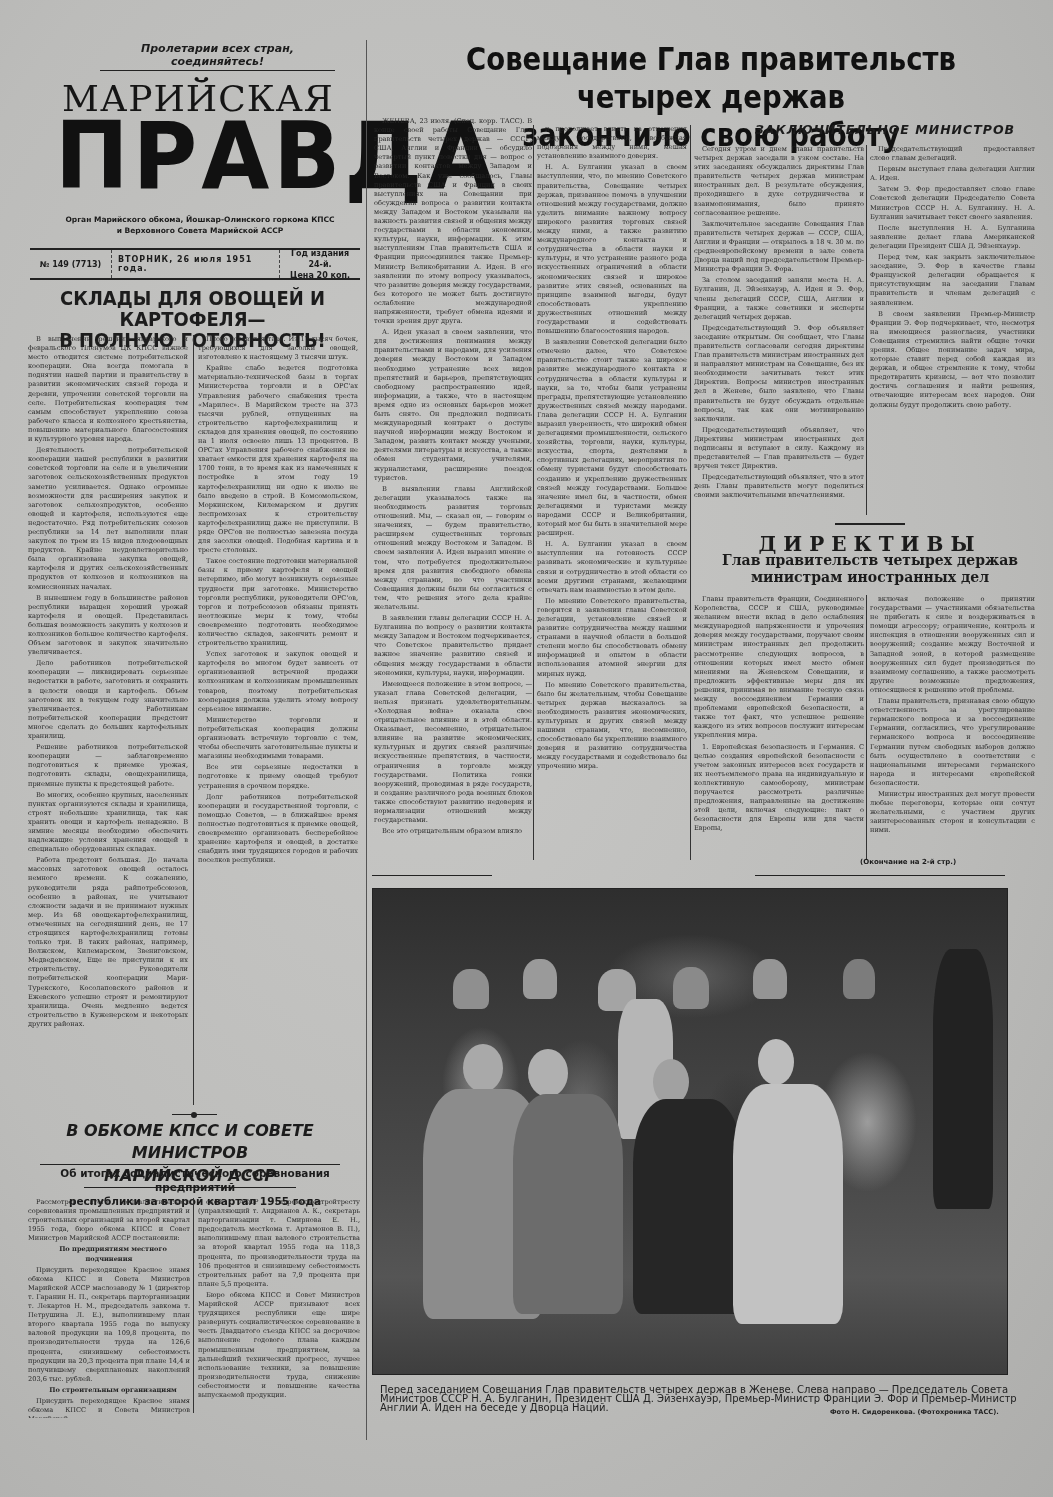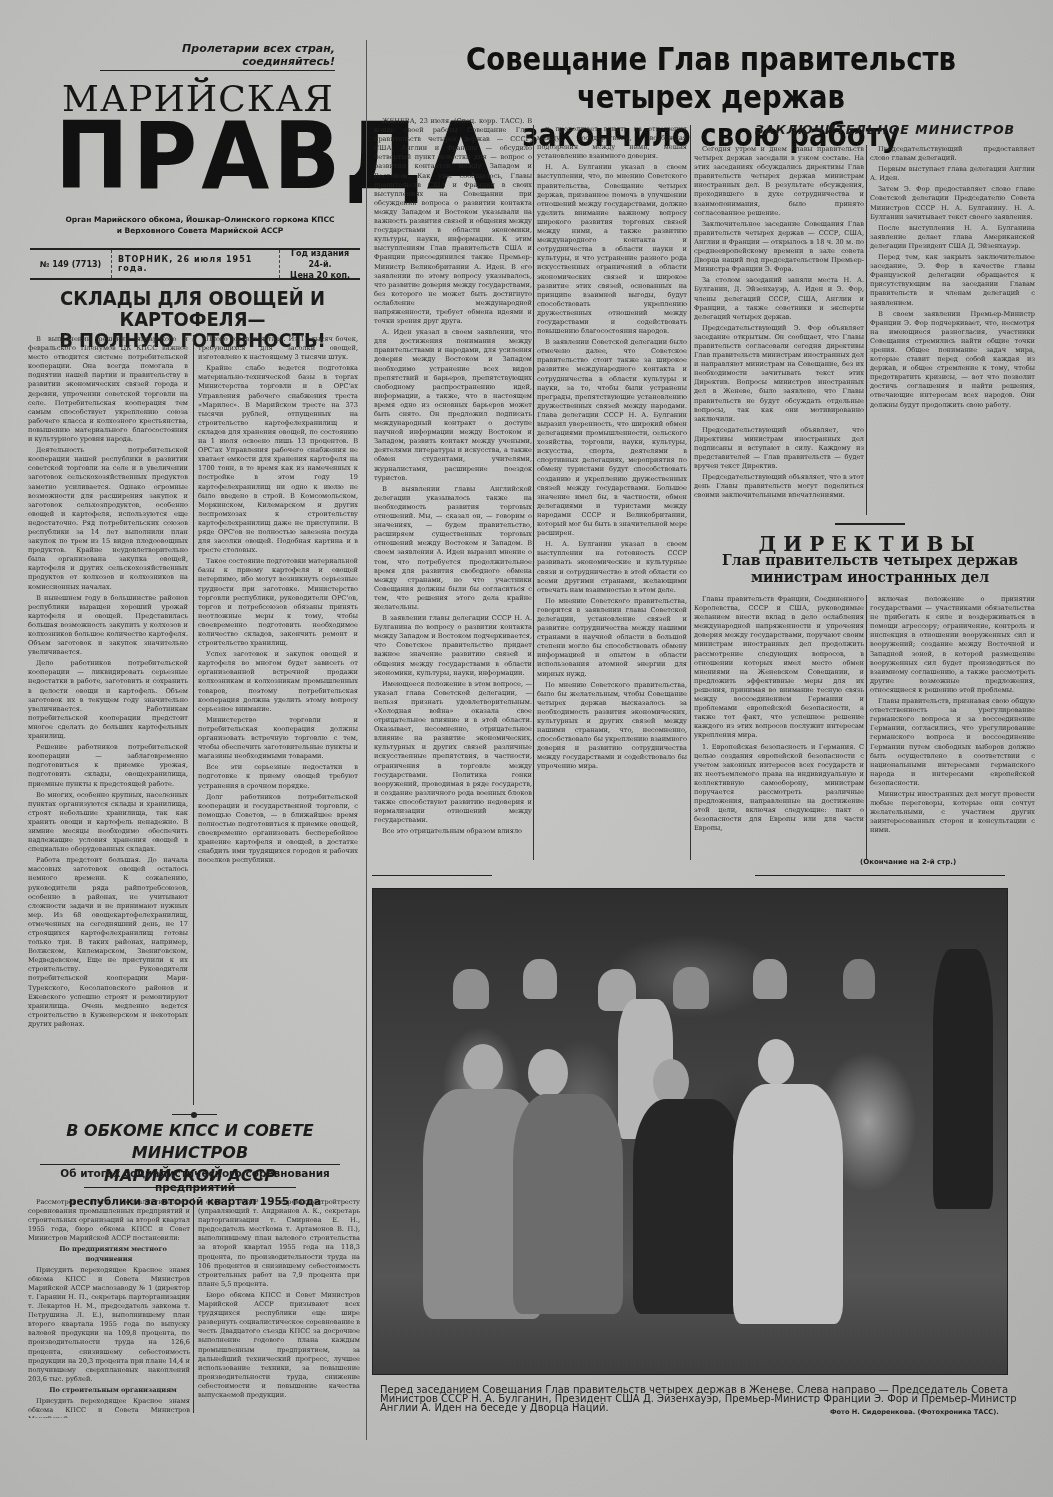--- a/index.html
+++ b/index.html
@@ -2,21 +2,21 @@
 <html><head>
 <meta charset="utf-8">
 <style>
   * { box-sizing: border-box; margin: 0; padding: 0; }
   html, body { width: 1053px; height: 1497px; background: #b9b9b7; overflow: hidden; }
   body { position: relative; font-family: "DejaVu Serif", serif; color: #1c1c1c; }
   .page { position: absolute; left: 0; top: 0; width: 1053px; height: 1497px;
           background: radial-gradient(ellipse at 40% 40%, #c8c8c6 0%, #bcbcba 60%, #adadab 100%); }
 
   
-  .slogan { position: absolute; left: 100px; top: 42px; width: 235px; text-align: right;
+  .slogan { position: absolute; left: 100px; top: 42px; width: 235px; text-align: center;
             font-family: "DejaVu Sans", sans-serif; font-style: italic; font-weight: bold;
             font-size: 11px; border-bottom: 1.5px solid #222; padding-bottom: 2px; }
   .mast1 { position: absolute; left: 58px; top: 78px; width: 280px; text-align: center;
            font-family: "DejaVu Serif", serif; font-size: 36px; letter-spacing: 1px; color:#151515; }
   .mast2 { position: absolute; left: 55px; top: 112px; width: 285px; text-align: center;
            font-family: "DejaVu Sans", sans-serif; font-weight: bold; font-size: 88px;
            letter-spacing: 4px; color: #111; transform: scaleY(1.05); line-height: 1; }
   .organ { position: absolute; left: 60px; top: 214px; width: 280px; text-align: center;
            font-family: "DejaVu Sans", sans-serif; font-size: 7.5px; font-weight: bold; line-height: 11px; }
   .infobar { position: absolute; left: 30px; top: 248px; width: 330px; height: 32px;

